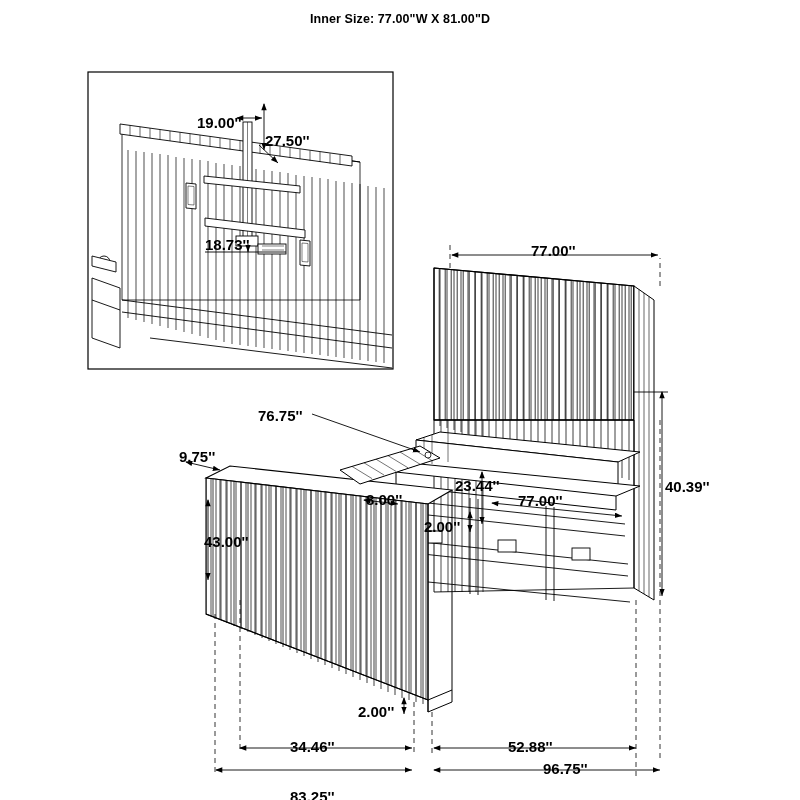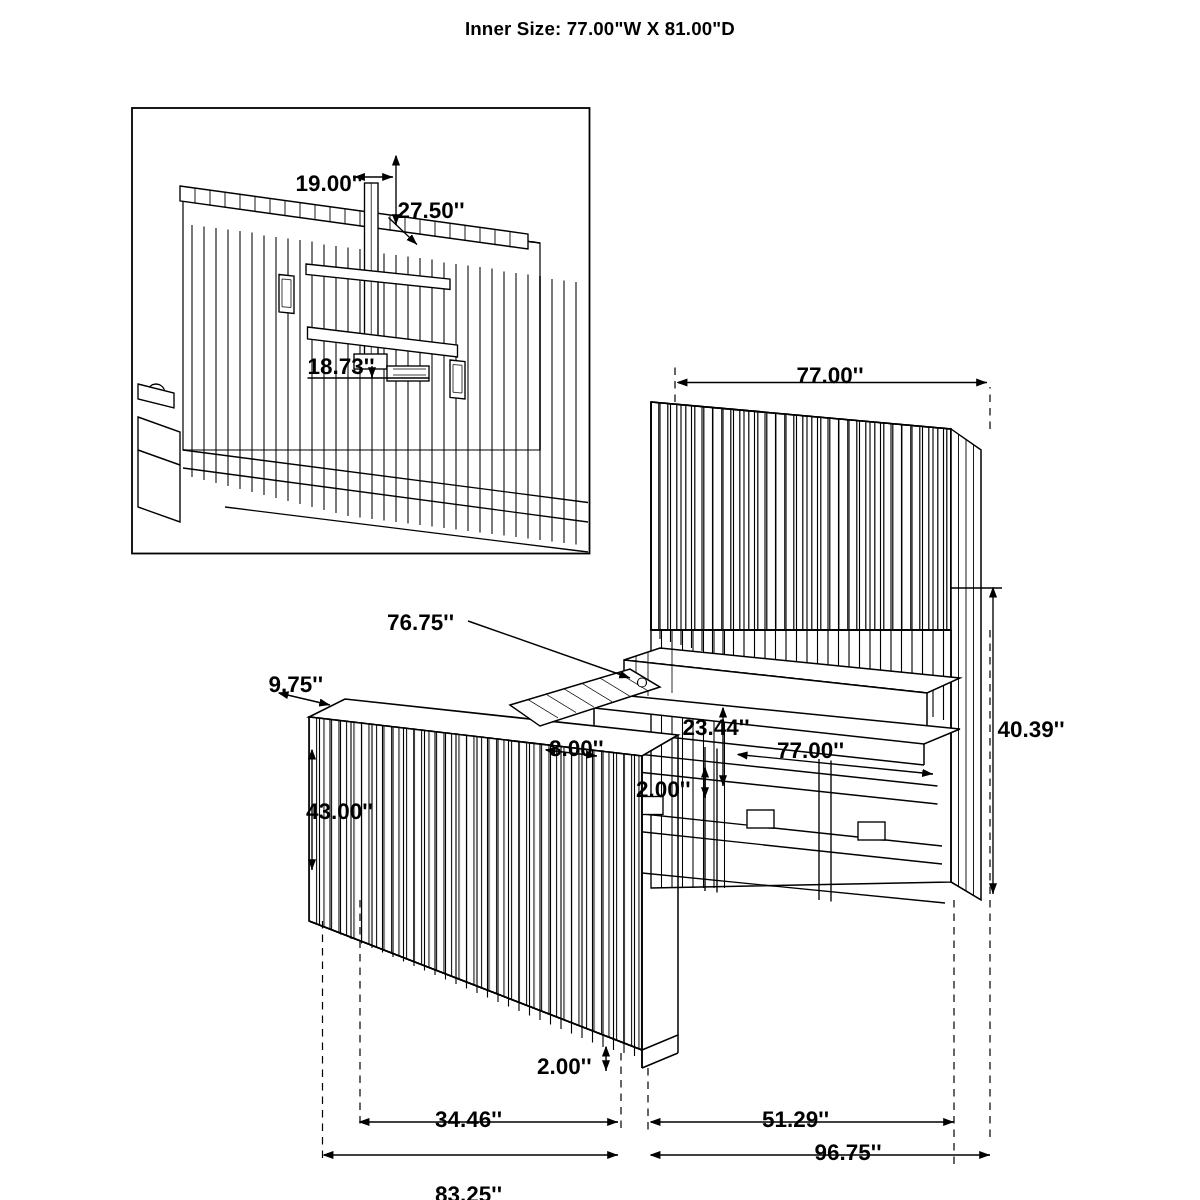--- a/index.html
+++ b/index.html
@@ -377,16 +377,16 @@
   <div class="dim" style="left:258px; top:408px;text-align:right;">76.75''</div>
   <div class="dim" style="left:179px; top:449px;">9.75''</div>
   <div class="dim" style="left:164px; top:534px;margin-left:40px;">43.00''</div>
   <div class="dim" style="left:366px; top:492px;">8.00''</div>
   <div class="dim" style="left:455px; top:478px;">23.44''</div>
   <div class="dim" style="left:518px; top:493px;">77.00''</div>
   <div class="dim" style="left:424px; top:519px;">2.00''</div>
   <div class="dim" style="left:358px; top:704px;">2.00''</div>
   <div class="dim" style="left:290px; top:739px;">34.46''</div>
   <div class="dim" style="left:290px; top:789px;">83.25''</div>
-  <div class="dim" style="left:508px; top:739px;">51.29''</div>
+  <div class="dim" style="left:508px; top:739px;">52.88''</div>
   <div class="dim" style="left:513px; top:761px;margin-left:30px;">96.75''</div>
 
 </div>
 
 </body></html>

